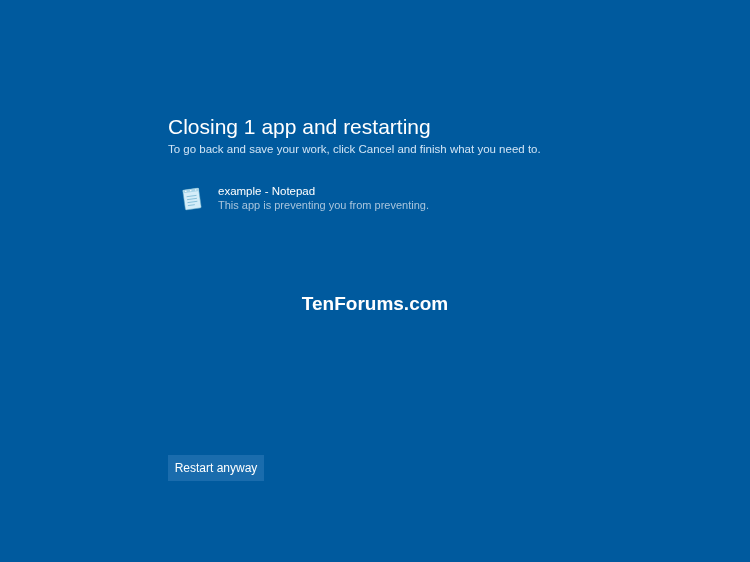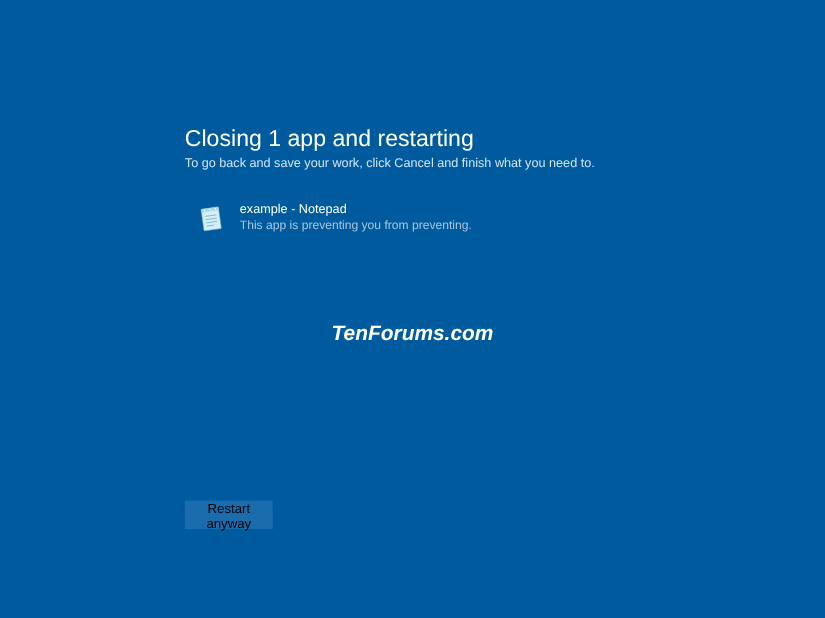--- a/index.html
+++ b/index.html
@@ -63,37 +63,36 @@
     }
     .watermark {
       position: absolute;
       left: 50%;
       top: 293px;
       transform: translateX(-50%);
       font-size: 19px;
       font-weight: bold;
       color: #ffffff;
       font-family: Arial, sans-serif;
-      font-style: italic;
     }
     .button-row {
       position: absolute;
       left: 168px;
       top: 455px;
       display: flex;
       gap: 3px;
     }
     .btn {
       background: #1a6cad;
       border: none;
-      color: #000000;
+      color: #ffffff;
       font-size: 12px;
       font-family: 'Segoe UI', Tahoma, sans-serif;
       height: 26px;
-      width: 80px;
+      width: 96px;
       cursor: pointer;
       text-align: center;
     }
   </style>
 </head>
 <body>
 
 <div class="content">
   <div class="title">Closing 1 app and restarting</div>
   <div class="subtitle">To go back and save your work, click Cancel and finish what you need to.</div>

